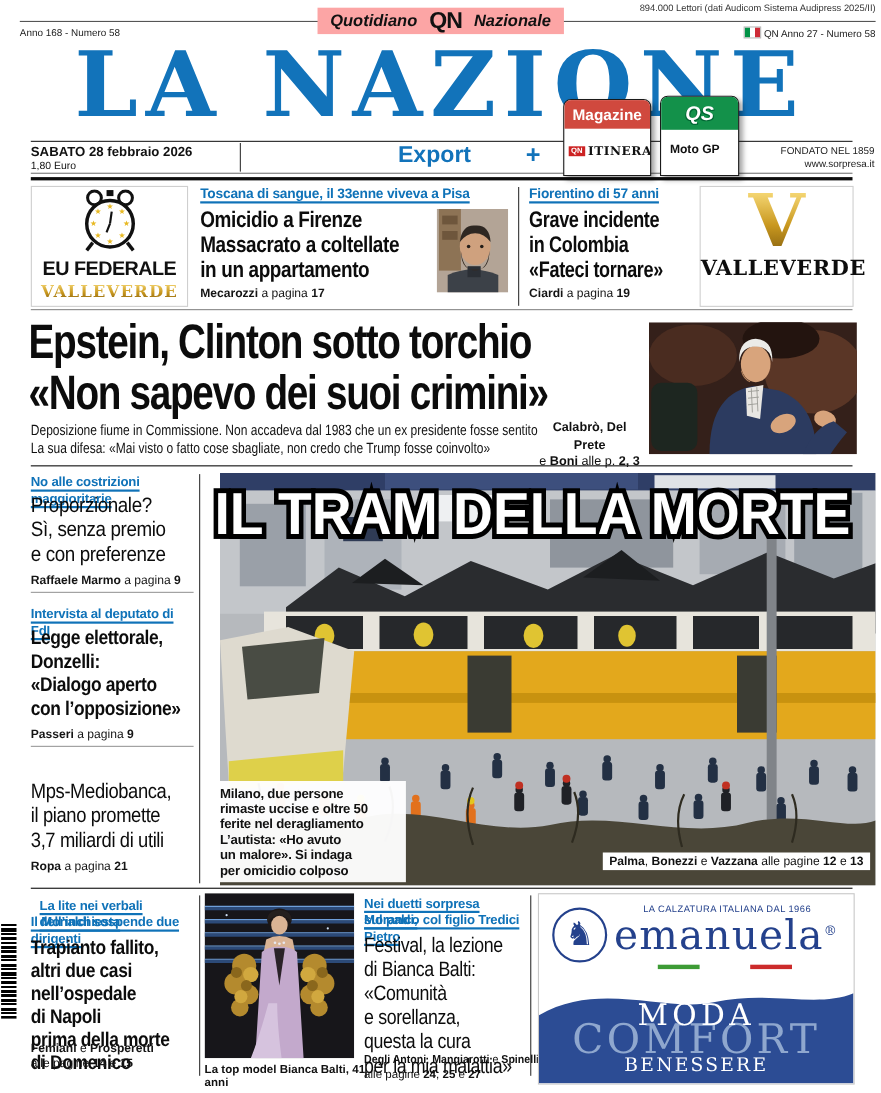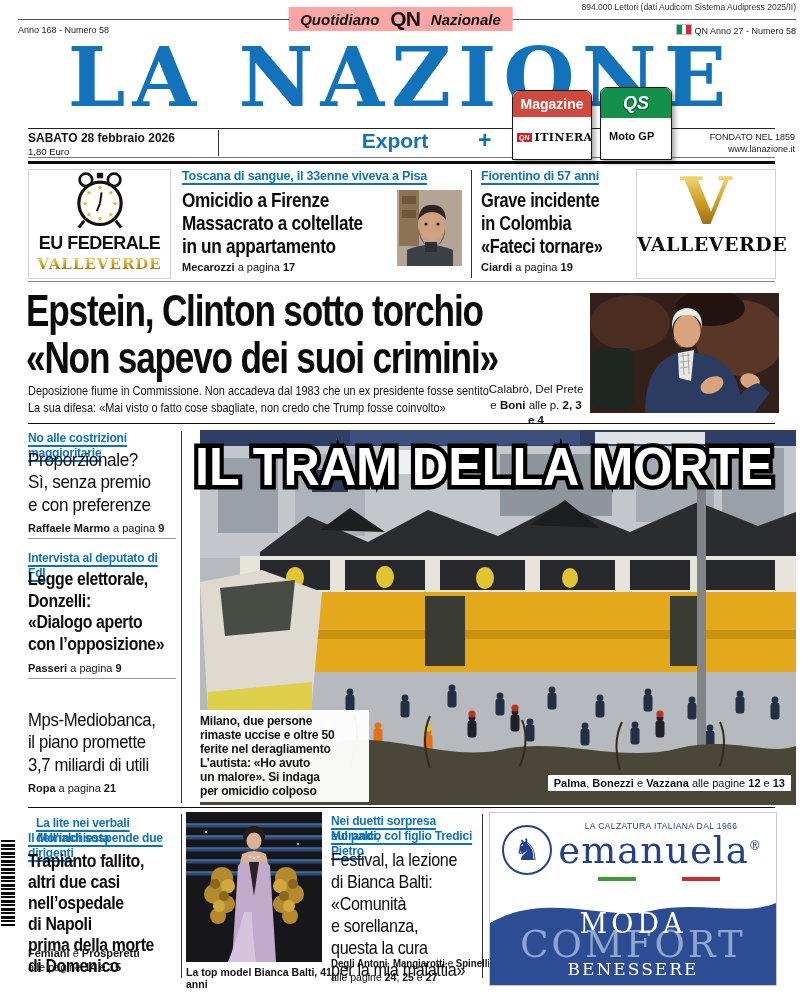--- a/index.html
+++ b/index.html
@@ -66,21 +66,21 @@
   <div class="hr" style="top:128px;left:28px;width:747px;"></div>
   <div class="abs" style="top:131px;left:28px;">
     <div style="font-weight:700;font-size:12px;">SABATO 28 febbraio 2026</div>
     <div style="font-size:9.5px;margin-top:1px;">1,80 Euro</div>
   </div>
   <div class="vr" style="left:218px;top:130px;height:26px;"></div>
   <div class="abs" style="top:129px;left:330px;width:130px;text-align:center;font-weight:900;font-size:21px;color:#1273ba;">Export</div>
   <div class="abs" style="top:127px;left:478px;font-weight:900;font-size:23px;color:#1273ba;">+</div>
   <div class="abs" style="top:131px;right:6px;text-align:right;font-size:9px;line-height:1.35;color:#222;">
     <div>FONDATO NEL 1859</div>
-    <div>www.lanazione.it</div>
+    <div>www.sorpresa.it</div>
   </div>
   <div class="hr" style="top:157px;left:28px;width:747px;background:#777;"></div>
   <div class="hr" style="top:161px;left:28px;width:747px;height:2.5px;background:#0d0d0d;"></div>
 
   <div class="adbox" style="left:28px;top:169px;width:143px;height:110px;text-align:center;">
     <svg width="64" height="58" viewBox="0 0 80 74" style="margin-top:2px;">
       <circle cx="22" cy="10" r="8" fill="#fff" stroke="#111" stroke-width="3.5"></circle>
       <circle cx="58" cy="10" r="8" fill="#fff" stroke="#111" stroke-width="3.5"></circle>
       <rect x="36" y="1" width="8" height="7" fill="#111"></rect>
       <circle cx="40" cy="40" r="27" fill="#fff" stroke="#111" stroke-width="4"></circle>
@@ -138,21 +138,21 @@
     <div class="serif gold" style="font-weight:700;font-size:66px;line-height:0.95;">V</div>
     <div class="serif" style="font-weight:700;font-size:19px;letter-spacing:0.5px;color:#0d0d0d;">VALLEVERDE</div>
   </div>
   <div class="hr" style="top:281px;left:28px;width:747px;background:#888;"></div>
 
   <div class="abs hl hl-b" style="left:26px;top:288px;font-size:44px;line-height:1.06;font-weight:900;letter-spacing:-1.5px;transform:scaleX(0.8);white-space:pre;">Epstein, Clinton sotto torchio
 «Non sapevo dei suoi crimini»</div>
   <div class="abs nowrap" style="left:28px;top:383px;font-size:13.5px;transform:scaleX(0.81);">Deposizione fiume in Commissione. Non accadeva dal 1983 che un ex presidente fosse sentito</div>
   <div class="abs nowrap" style="left:28px;top:400px;font-size:13.5px;transform:scaleX(0.81);">La sua difesa: «Mai visto o fatto cose sbagliate, non credo che Trump fosse coinvolto»</div>
   <div class="abs" style="left:488px;top:382px;width:96px;text-align:center;font-size:11.5px;line-height:1.35;">
-    <div style="font-weight:400;">Calabrò, Del Prete</div>
+    <div style="font-weight:700;">Calabrò, Del Prete</div>
     <div class="b-even"><span>e </span><span>Boni</span><span> alle p. </span><span>2, 3 e 4</span></div>
   </div>
 
   <svg class="abs" style="left:590px;top:293px;" width="189" height="120" viewBox="0 0 189 120">
     <rect width="189" height="120" fill="#34201a"></rect>
     <ellipse cx="40" cy="30" rx="40" ry="28" fill="#4a2c20"></ellipse>
     <ellipse cx="150" cy="45" rx="45" ry="38" fill="#5a3626"></ellipse>
     <ellipse cx="120" cy="15" rx="35" ry="18" fill="#23140f"></ellipse>
     <rect x="2" y="55" width="42" height="62" rx="9" fill="#1d2620"></rect>
     <path d="M55,120 C55,78 72,62 95,58 L118,62 C140,70 152,88 152,120 Z" fill="#2c3b60"></path>

